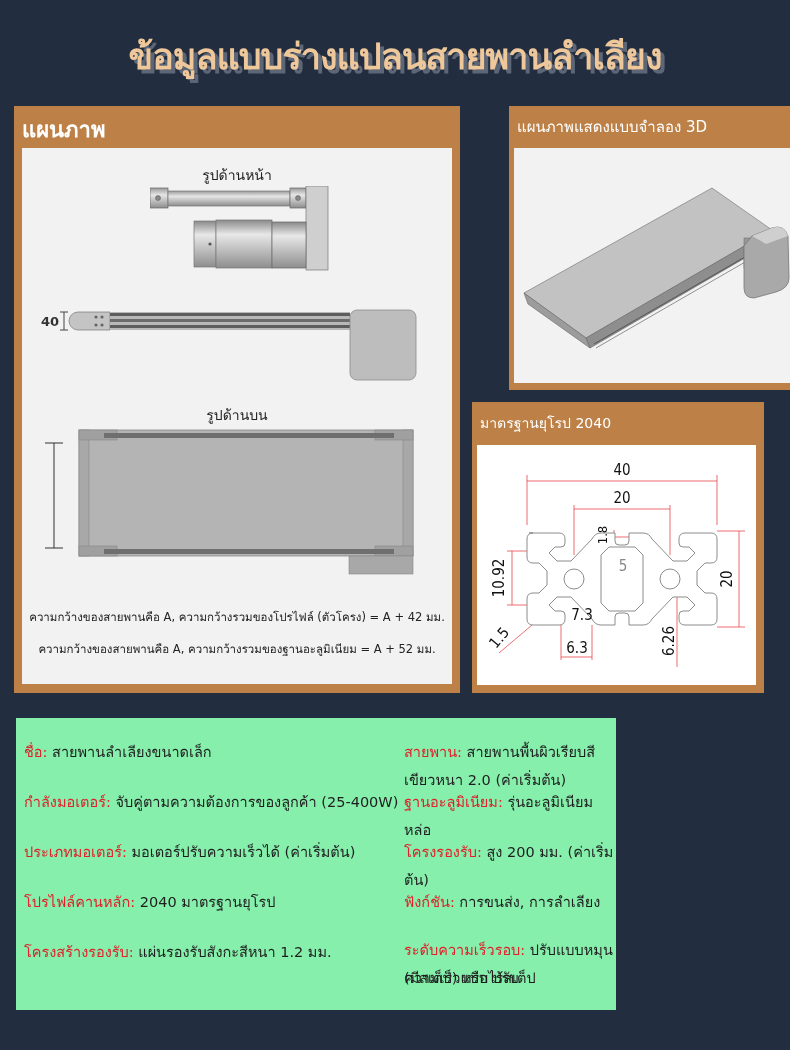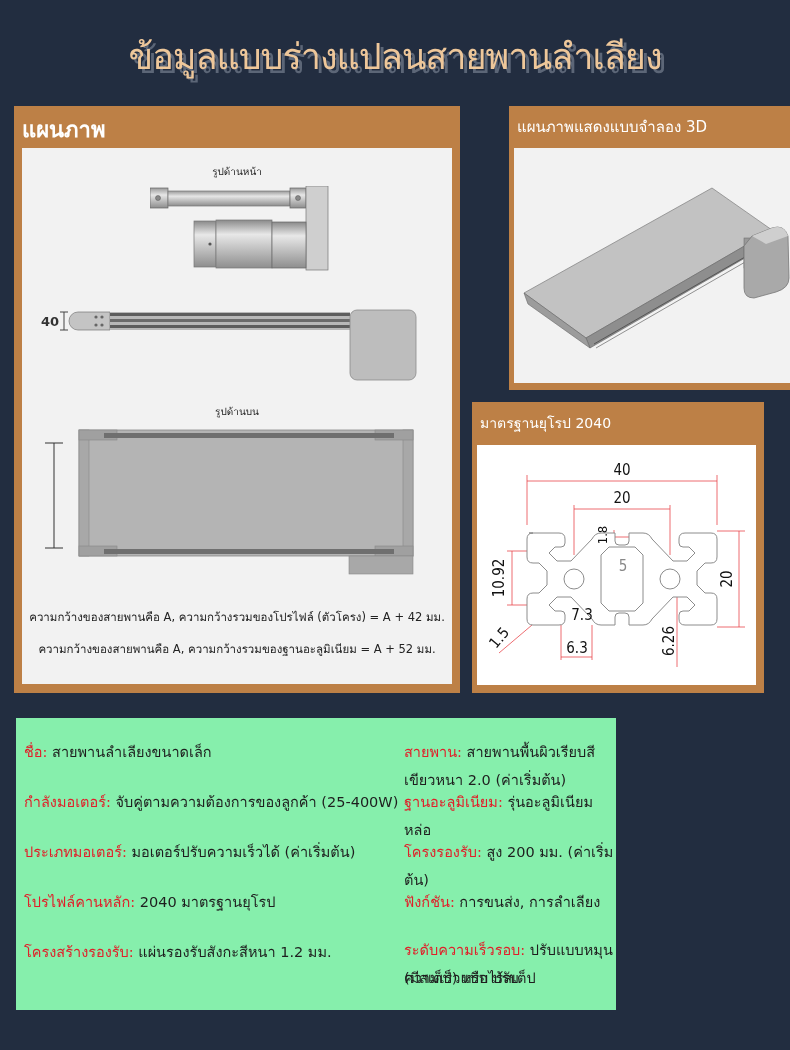--- a/index.html
+++ b/index.html
@@ -1,21 +1,21 @@
 <!DOCTYPE html>
 <html><head>
 <meta charset="utf-8">
 <style>
   * { box-sizing: border-box; margin: 0; padding: 0; }
   html, body { width: 790px; height: 1050px; background: #222d40; overflow: hidden; }
   body { position: relative; font-family: "DejaVu Sans", sans-serif; }
 
   .title {
     position: absolute; left: 0; top: 28px; width: 790px; text-align: center;
-    font-family: "DejaVu Sans", sans-serif; font-weight: normal; font-size: 36px;
+    font-family: "DejaVu Sans", sans-serif; font-weight: bold; font-size: 36px;
     color: #eec79a; letter-spacing: -1px;
     text-shadow: 4px 4px 0 #5c6677;
   }
 
   .panel { position: absolute; background: #bd8046; }
   .panel-header {
     position: absolute; left: 8px; top: 0; right: 8px; height: 42px;
     color: #ffffff; display: flex; align-items: center;
   }
   .panel-body { position: absolute; background: #f2f2f2; }
@@ -25,21 +25,21 @@
   #panel-drawing .panel-body { left: 8px; top: 42px; right: 8px; bottom: 9px; }
 
   #panel-3d { left: 472px; top: 106px; width: 292px; height: 284px; margin-left: 37px; }
   #panel-3d .panel-header { font-size: 15px; }
   #panel-3d .panel-body { left: 5px; top: 42px; right: 8px; bottom: 7px; }
 
   #panel-profile { left: 472px; top: 402px; width: 292px; height: 291px; }
   #panel-profile .panel-header { font-size: 14px; }
   #panel-profile .panel-body { left: 5px; top: 43px; right: 8px; bottom: 8px; background: #ffffff; }
 
-  .view-label { position: absolute; font-size: 10px; color: #222; text-align: center; width: 100%; }
+  .view-label { position: absolute; font-size: 14px; color: #222; text-align: center; width: 100%; }
   .note { position: absolute; width: 100%; text-align: center; font-size: 11.5px; color: #222; }
 
   .spec-box {
     position: absolute; left: 16px; top: 718px; width: 600px; height: 292px;
     background: #86efac;
   }
   .spec-item { position: absolute; font-size: 14.5px; color: #1e1e1e; line-height: 28px; }
   .spec-key { color: #e0202a; }
 
   svg { display: block; }

